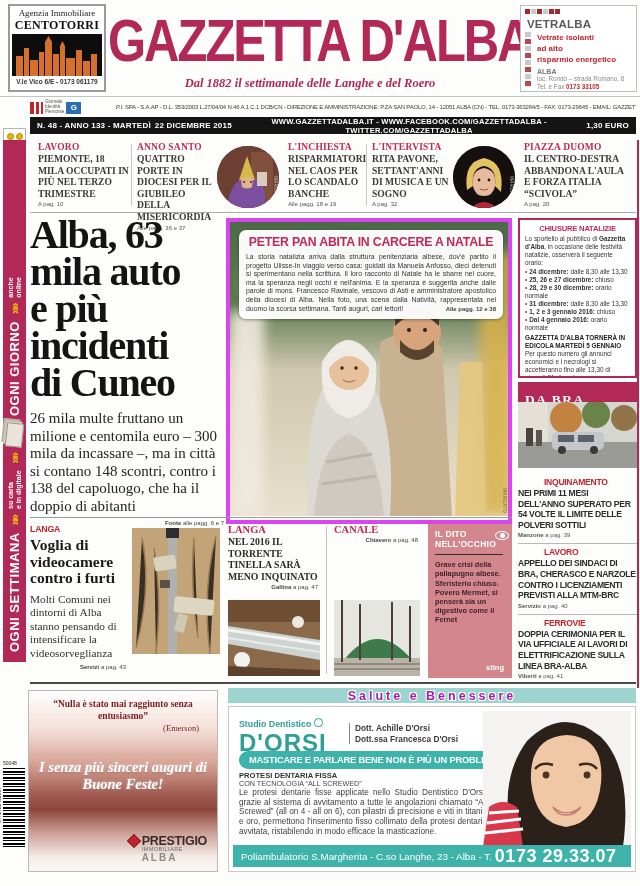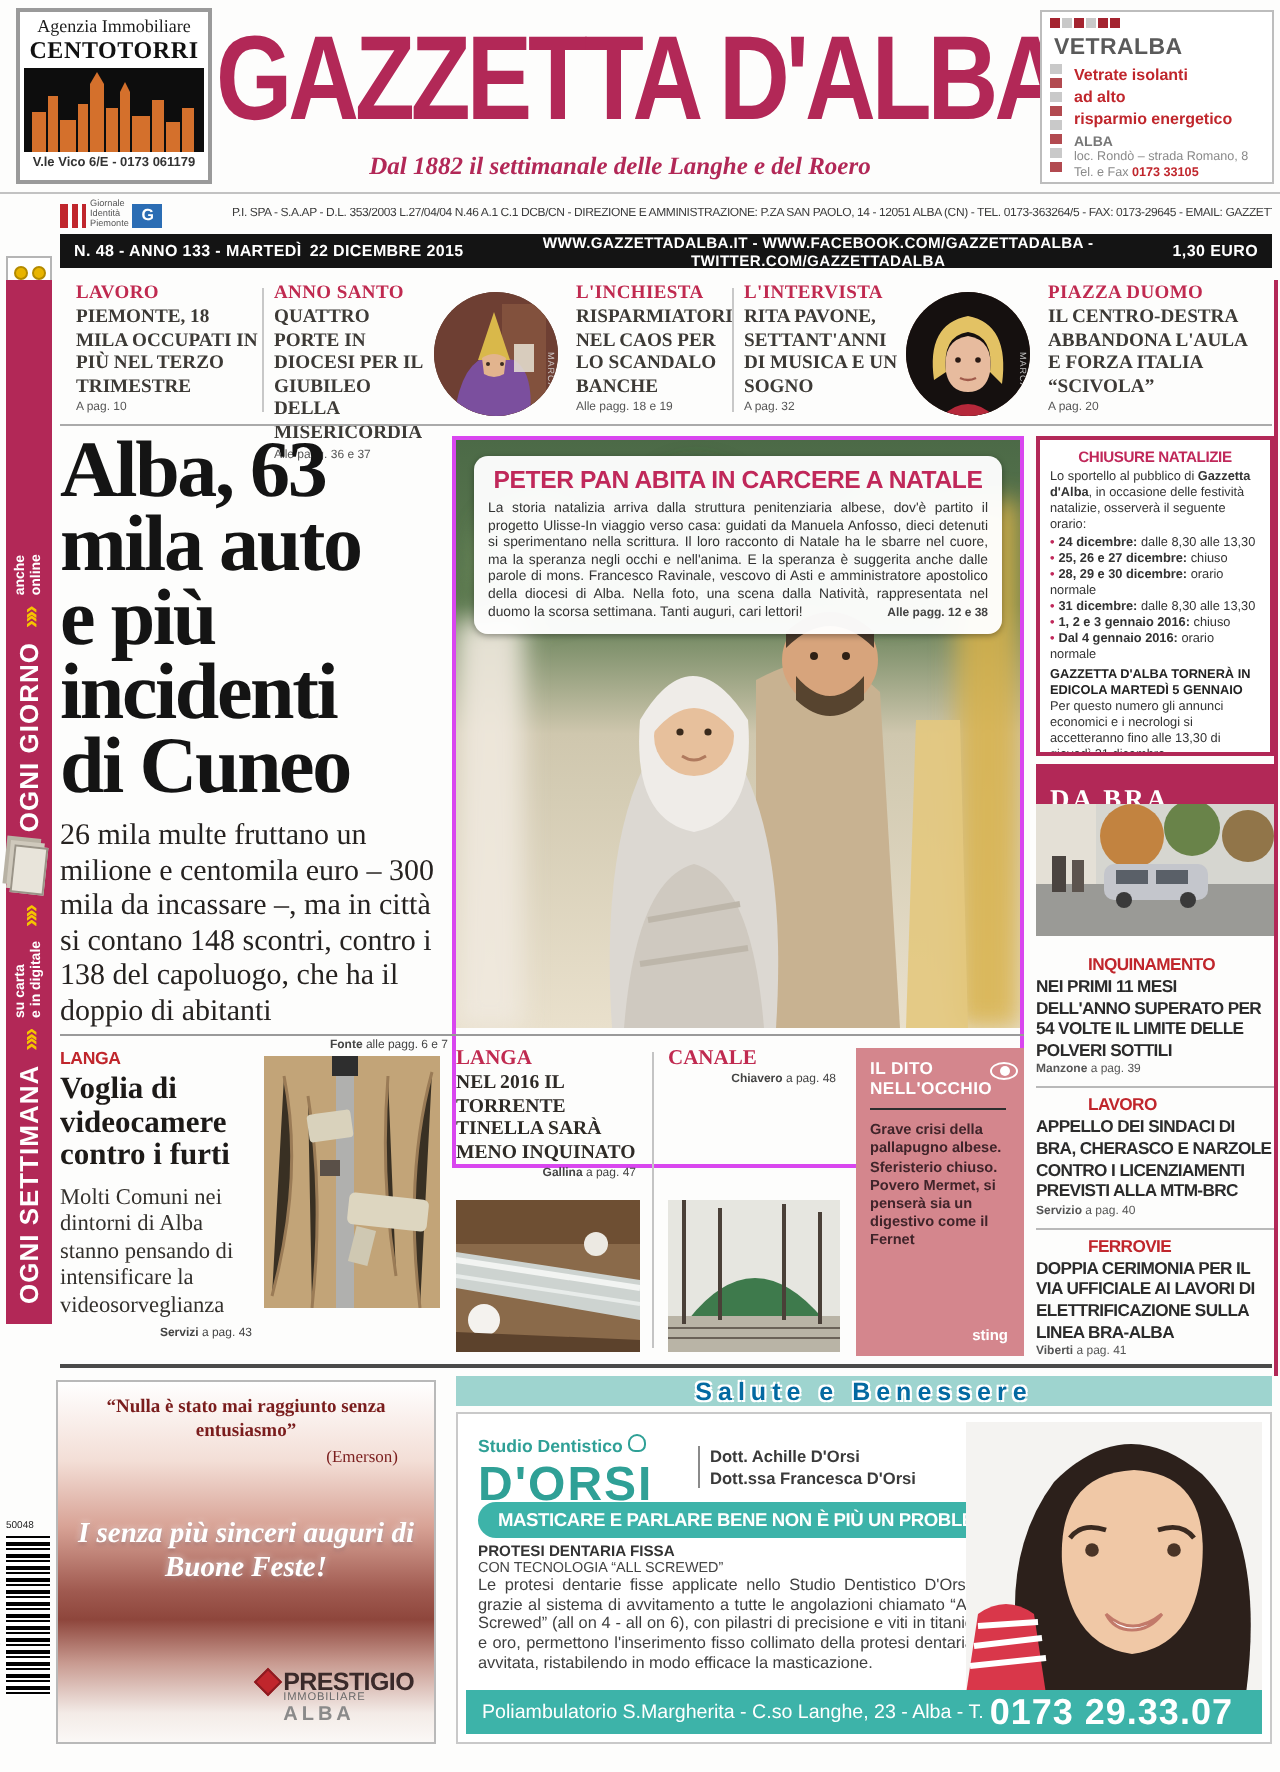--- a/index.html
+++ b/index.html
@@ -79,21 +79,21 @@
 
   
   .lead { left:30px; top:216px; width:194px;}
   .lead h1 { font-family:"Liberation Serif",serif; font-weight:bold; font-size:40px; line-height:37px;
              color:#141414; letter-spacing:-1.2px; white-space:pre-line;}
   .lead .deck { font-family:"Liberation Serif",serif; font-size:15px; line-height:17.5px; color:#262220; margin-top:9px;}
   .lead .ref { font-size:6px; color:#444; text-align:right; margin-top:5px;}
   .lead .ref b { font-size:6px;}
 
   
-  .cphoto { left:226px; top:218px; width:286px; height:366px; border:2px solid #d946ef; overflow:hidden;}
+  .cphoto { left:226px; top:218px; width:286px; height:306px; border:4px solid #d946ef; overflow:hidden;}
   .cbox { position:absolute; left:9px; top:8px; width:264px; background:rgba(255,255,255,.96);
           border-radius:7px; padding:5px 7px 6px; box-shadow:0 1px 3px rgba(0,0,0,.35);}
   .cbox .ct { text-align:center; font-size:12.3px; font-weight:800; color:#c0285a; letter-spacing:-0.2px;}
   .cbox .cb { font-size:6.9px; line-height:8.6px; color:#333; text-align:justify; margin-top:4px;}
   .cbox .cref { font-size:6px; color:#444; text-align:right; font-weight:bold;}
 
   
   .chiusure { left:518px; top:218px; width:119px; height:160px; border:2px solid #b22857; background:#fff; padding:4px 5px; overflow:hidden;}
   .chiusure .t { text-align:center; color:#c0285a; font-weight:800; font-size:7.6px; letter-spacing:-0.2px; margin-bottom:2px;}
   .chiusure .p, .chiusure li { font-size:6.4px; line-height:8px; color:#333;}
@@ -145,21 +145,21 @@
   .ad-prest .scr { font-family:"Liberation Serif",serif; font-style:italic; font-weight:bold; text-align:center;
       color:#fff; font-size:14.5px; line-height:17px; margin-top:26px; text-shadow:0 0 3px rgba(255,255,255,.8),0 1px 2px rgba(90,20,20,.6);}
   .ad-prest .logo { position:absolute; right:10px; bottom:8px; text-align:left;}
   .ad-prest .logo .row { display:flex; align-items:center; gap:3px;}
   .ad-prest .dia { width:10px; height:10px; background:#c0262c; transform:rotate(45deg); border:1.5px solid #8d1b20;}
   .ad-prest .p1 { font-size:12.5px; font-weight:800; color:#3a2a2a; letter-spacing:-0.3px;}
   .ad-prest .p2 { font-size:5.6px; color:#6a6a6a; letter-spacing:.4px; margin-left:13px; margin-top:-2px;}
   .ad-prest .p3 { font-size:10px; font-weight:bold; color:#8a8a8a; letter-spacing:2px; margin-left:13px;}
 
   .salute { left:228px; top:688px; width:408px; height:15px; background:#9ed4cf; display:flex; align-items:center; justify-content:center;}
-  .salute span { font-size:12.5px; font-weight:800; color:#0369a1; letter-spacing:3px;
+  .salute span { font-size:12.5px; font-weight:800; color:#a21caf; letter-spacing:3px;
                  text-shadow:1px 1px 0 #fff,-1px -1px 0 #fff,1px -1px 0 #fff,-1px 1px 0 #fff;}
   .ad-dorsi { left:228px; top:706px; width:408px; height:166px; background:#fff; border:1px solid #c9c9c9; overflow:hidden;}
   .ad-dorsi .lhdr { position:absolute; left:10px; top:6px;}
   .ad-dorsi .sd { font-size:8.8px; font-weight:bold; color:#2fa096;}
   .ad-dorsi .tooth { display:inline-block; width:9px; height:9px; border:1.4px solid #2fa096; border-radius:50% 50% 40% 40%; vertical-align:middle; margin-left:3px;}
   .ad-dorsi .big { font-size:24px; font-weight:800; color:#2fa096; letter-spacing:1px; line-height:24px;}
   .ad-dorsi .docs { position:absolute; left:120px; top:16px; border-left:1.5px solid #8a8a8a; padding-left:5px;}
   .ad-dorsi .docs div { font-size:8.3px; font-weight:bold; color:#3a3a3a; line-height:10.5px;}
   .ad-dorsi .pill { position:absolute; left:10px; top:44px; background:#3db3a9; color:#fff; font-weight:800;
       font-size:9.3px; padding:4px 10px; border-radius:11px; letter-spacing:-0.2px;}

